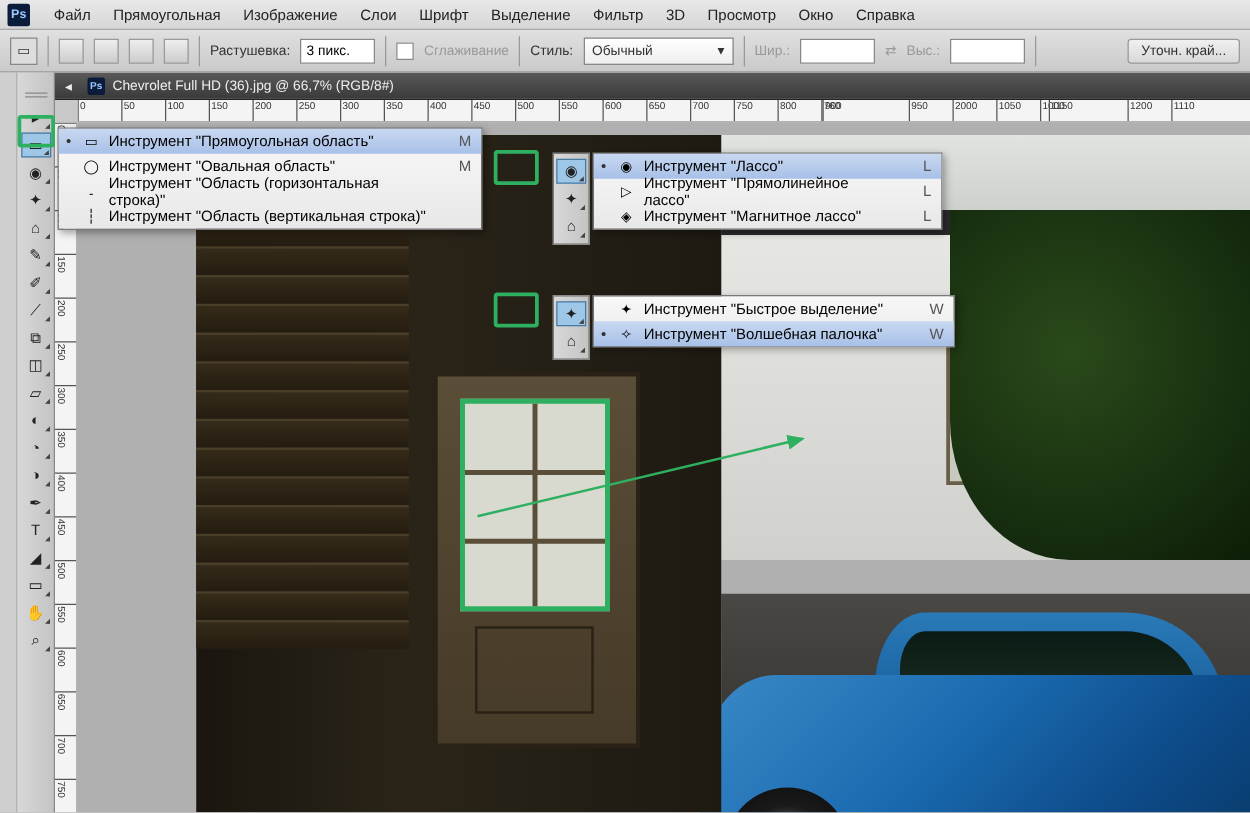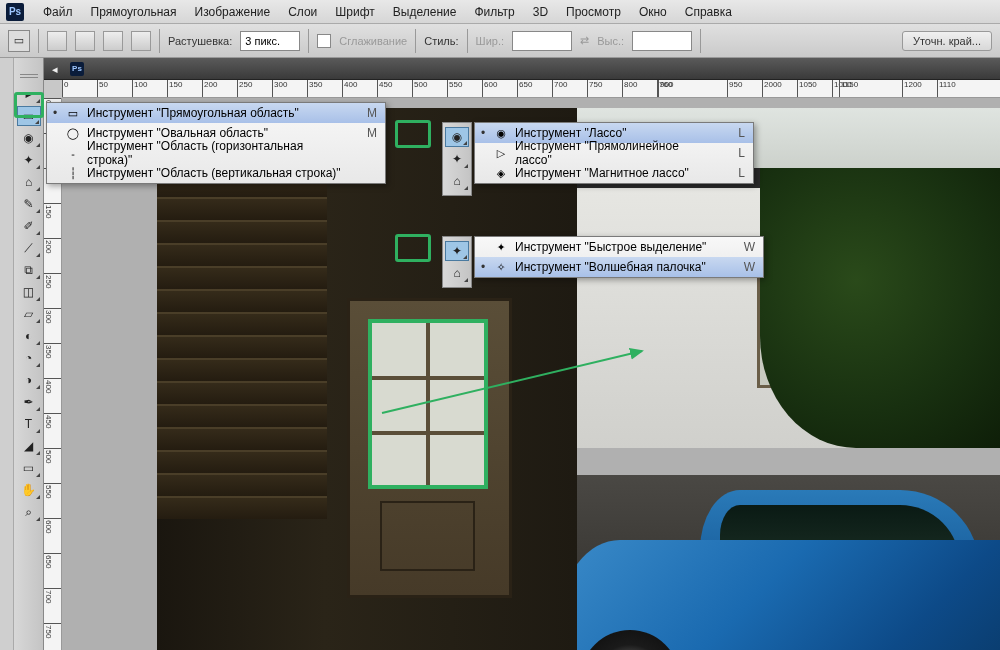--- a/index.html
+++ b/index.html
@@ -92,20 +92,24 @@
   <div class="opt-btn"></div>
   <div class="opt-btn"></div>
   <div class="opt-sep"></div>
   <span>Растушевка:</span>
   <input class="opt-input" value="3 пикс." style="">
   <div class="opt-sep"></div>
   <div class="opt-check"></div>
   <span class="opt-disabled">Сглаживание</span>
   <div class="opt-sep"></div>
   <span>Стиль:</span>
+  <div class="opt-select">
+    <span>Обычный</span>
+      <span>▾</span>
+  </div>
   <div class="opt-sep"></div>
   <span class="opt-disabled">Шир.:</span>
   <input class="opt-input opt-disabled" disabled="" style="">
   <span class="opt-disabled">⇄</span>
   <span class="opt-disabled">Выс.:</span>
   <input class="opt-input opt-disabled" disabled="" style="">
   <div class="opt-sep"></div>
   <div style="flex:1"></div>
   <div class="opt-btn-txt">Уточн. край...</div>
 </div>
@@ -133,20 +137,21 @@
     <div class="tool">◢</div>
     <div class="tool">▭</div>
     <div class="tool">✋</div>
     <div class="tool">⌕</div>
   </div>
 
   <div class="canvas-area">
     <div class="doc-tab">
       <div style="width:12px;height:12px">◂</div>
       <div class="ps-small">Ps</div>
+      <span>Chevrolet Full HD (36).jpg @ 66,7% (RGB/8#)</span>
     </div>
     <div class="ruler-h" id="rh">
         <div class="tick" style="left: 0px;">0</div>
         <div class="tick" style="left: 35px;">50</div>
         <div class="tick" style="left: 70px;">100</div>
         <div class="tick" style="left: 105px;">150</div>
         <div class="tick" style="left: 140px;">200</div>
         <div class="tick" style="left: 175px;">250</div>
         <div class="tick" style="left: 210px;">300</div>
         <div class="tick" style="left: 245px;">350</div>

